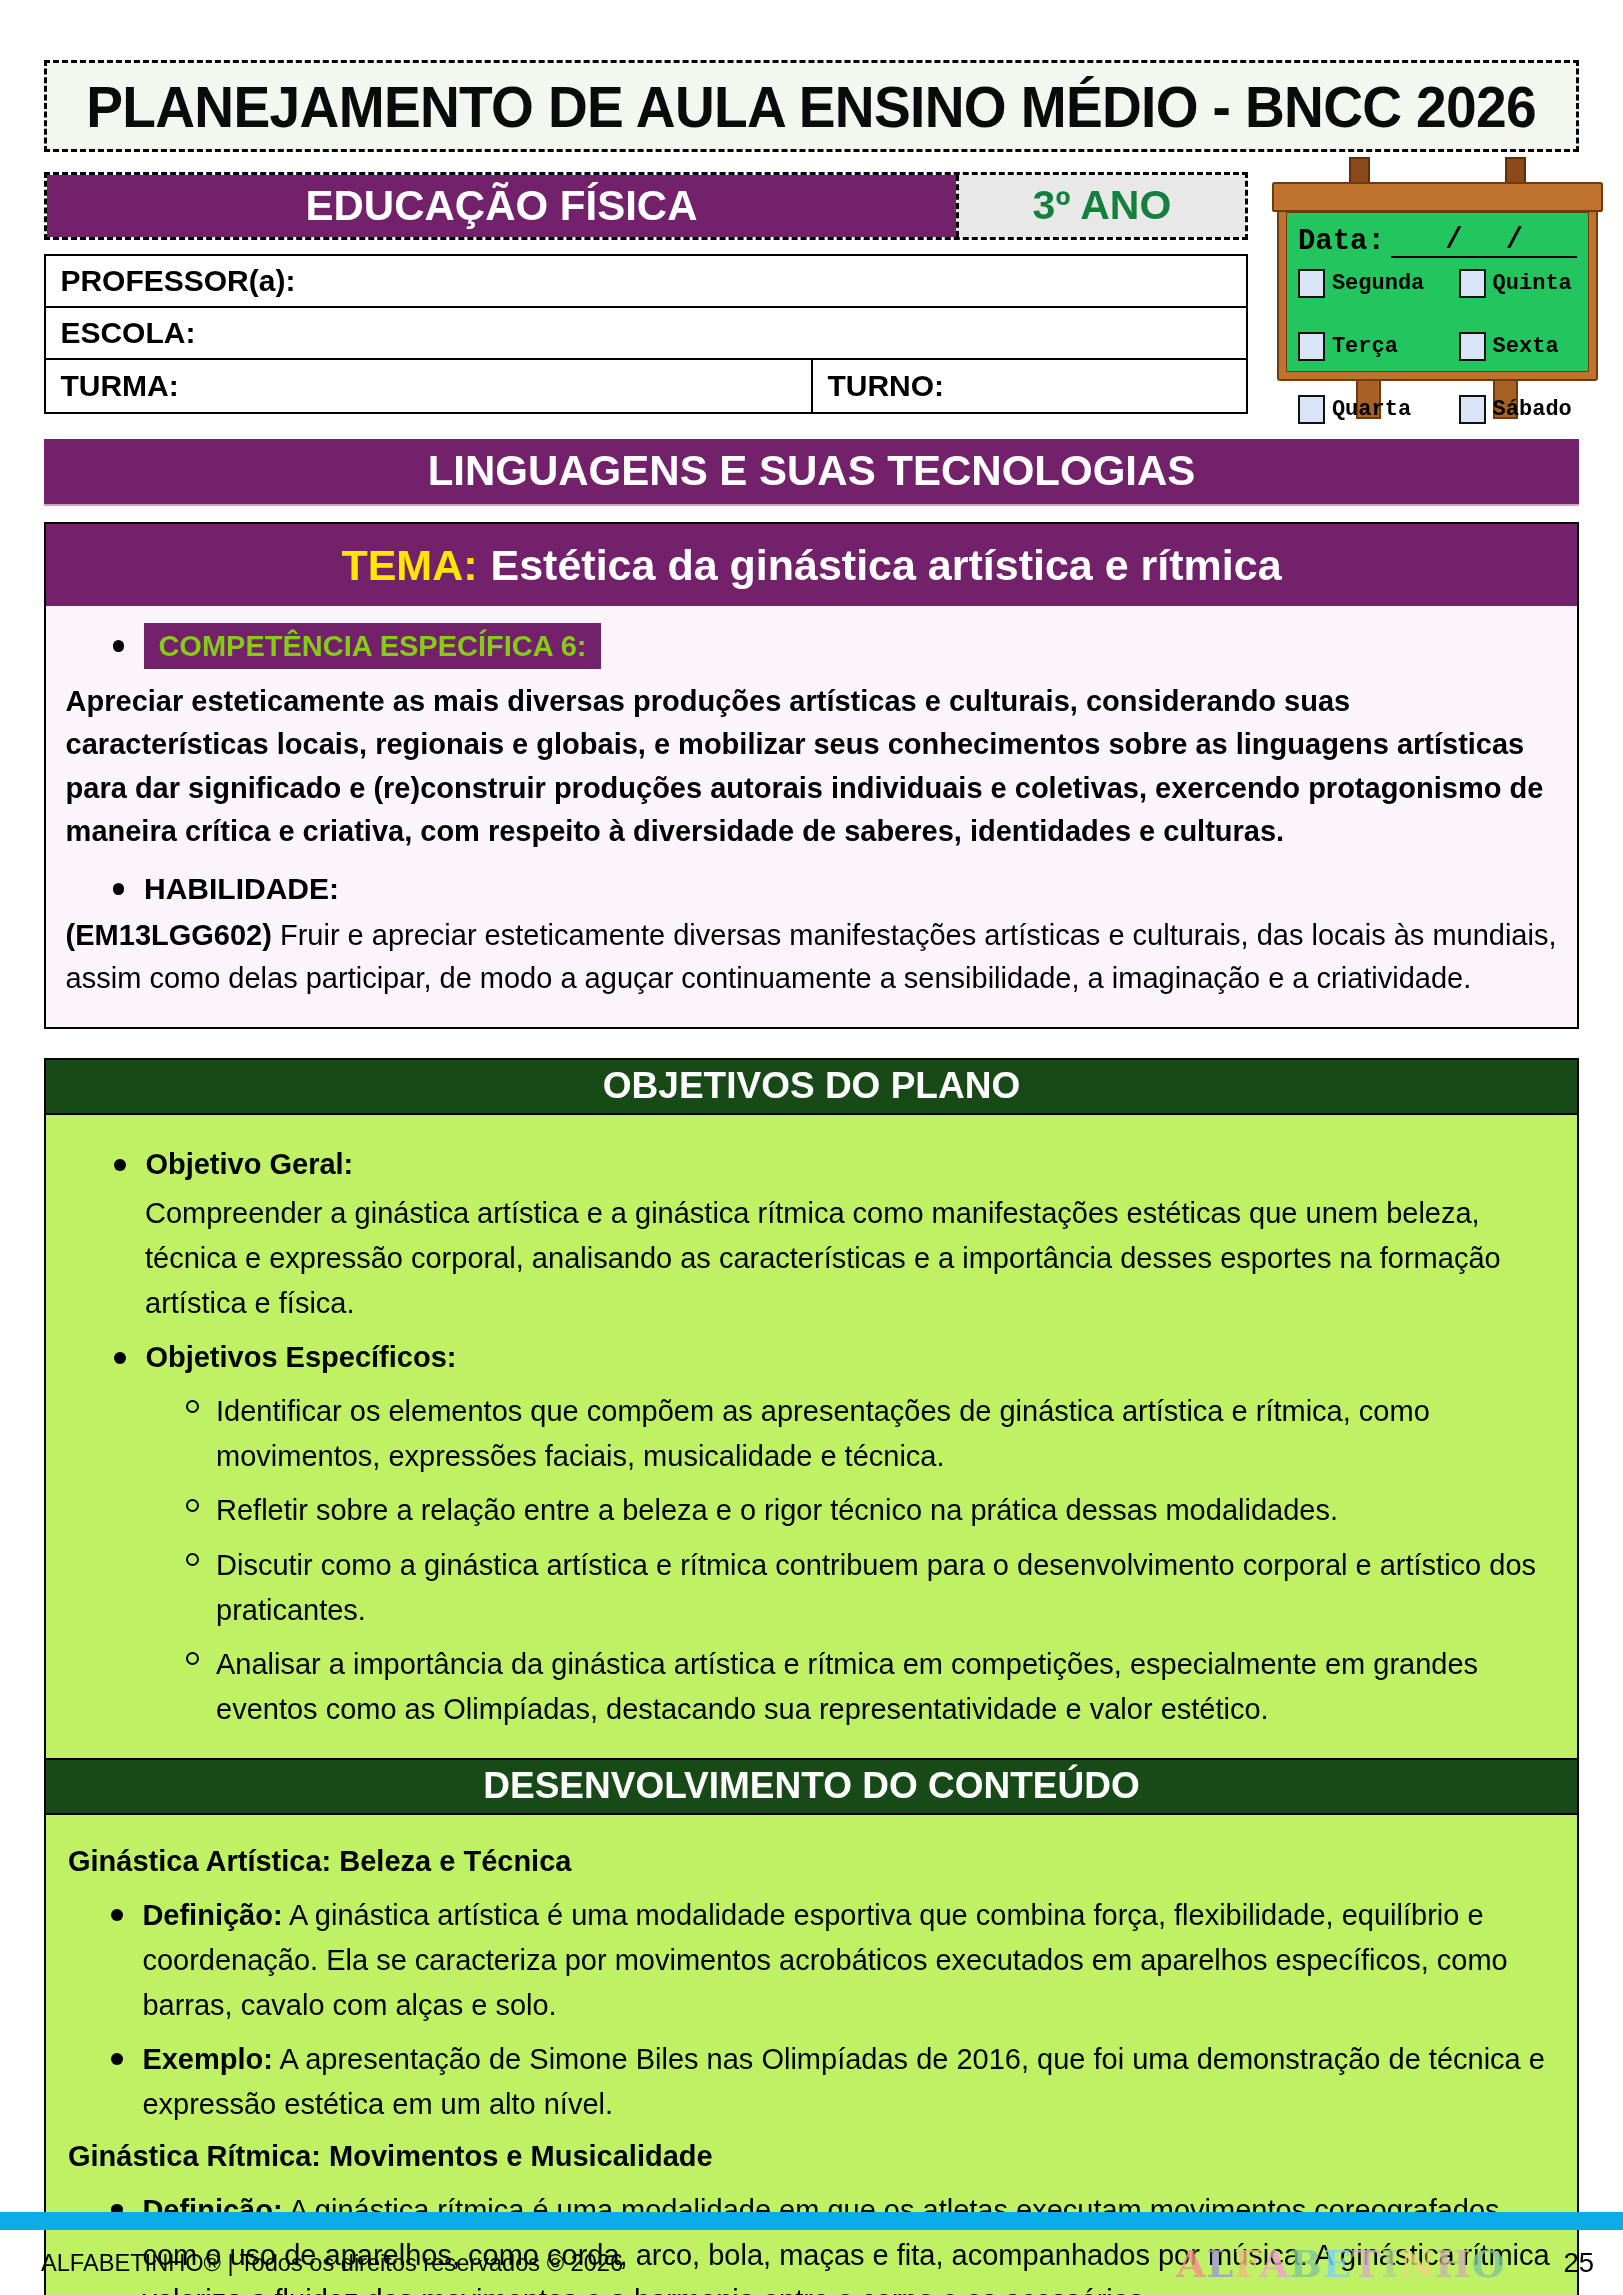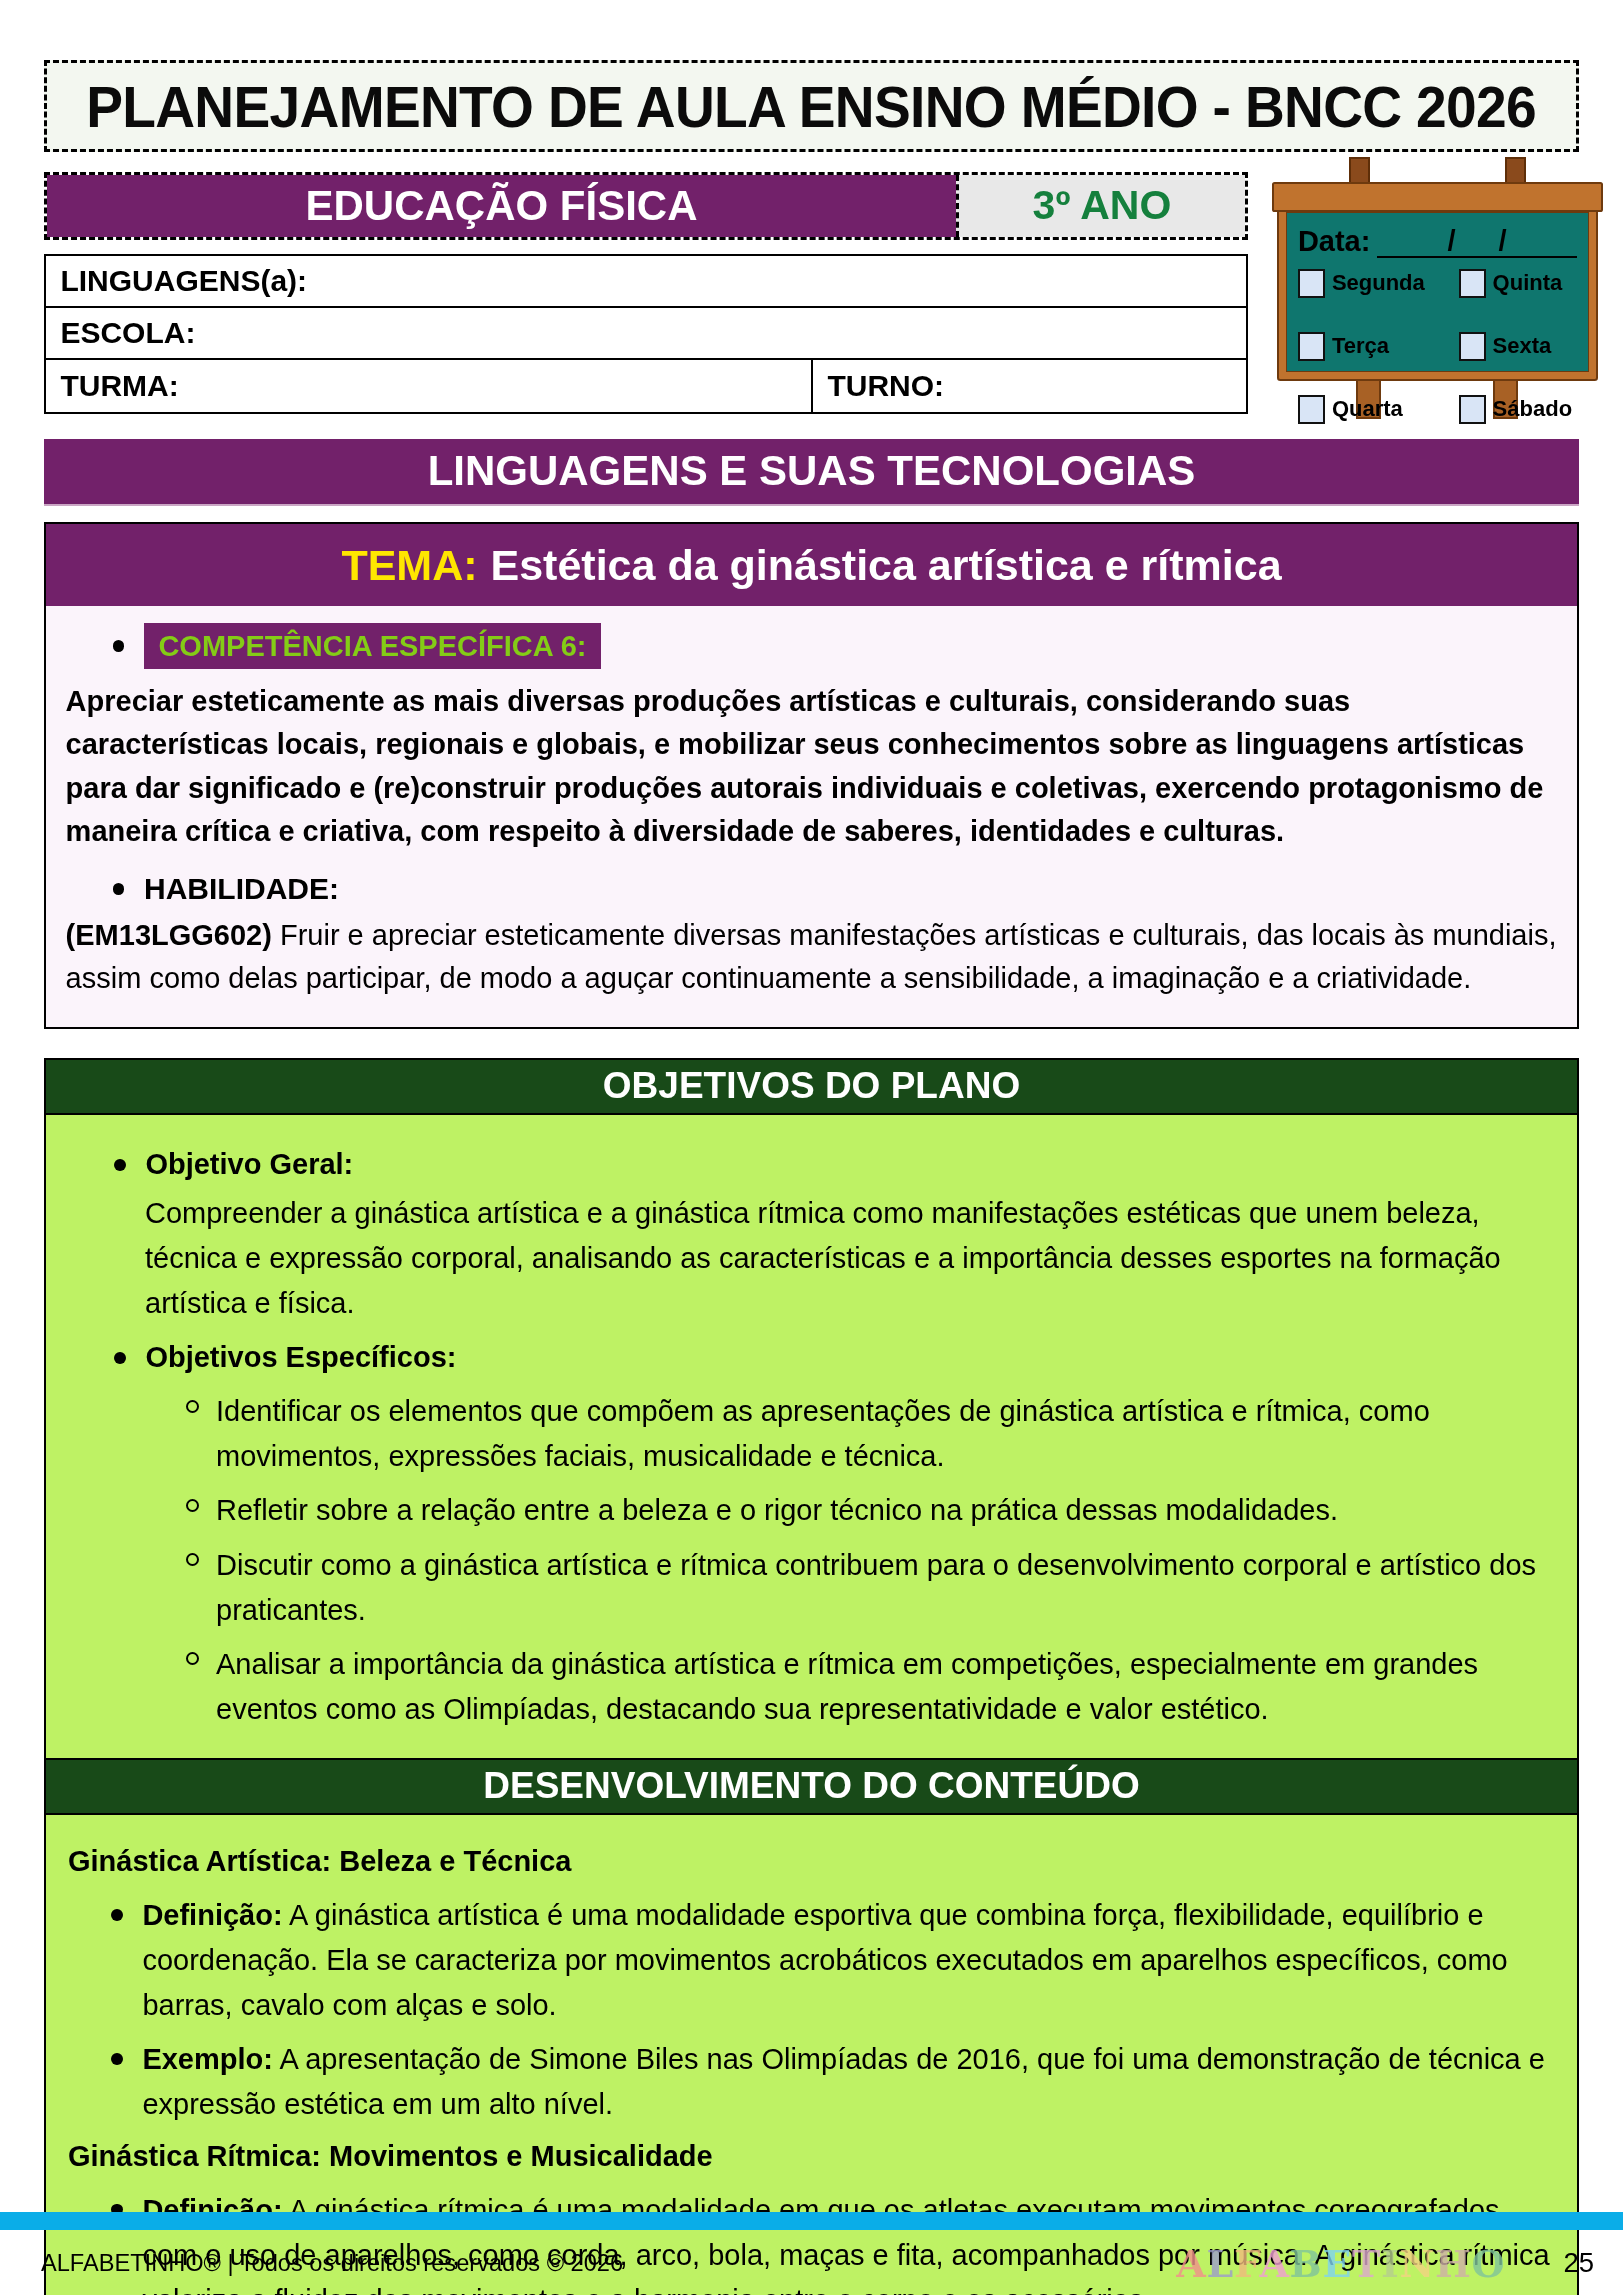--- a/index.html
+++ b/index.html
@@ -44,21 +44,21 @@
   .cell-turno { flex:1; border-left:2.6px solid #000; display:flex; align-items:center; }
 
   
   .calendar { position:absolute; left:1272px; top:157px; width:331px; height:262px; }
   .post { position:absolute; top:0; width:21px; height:34px; background:#8a4a1c; border:2px solid #5e2e08; z-index:1; }
   .post-l { left:77px; } .post-r { left:233px; }
   .leg { position:absolute; bottom:0; width:25px; height:47px; background:#a86125; border:2px solid #6e3a0e; z-index:1; }
   .leg-l { left:84px; } .leg-r { left:221px; }
   .plank { position:absolute; top:25px; left:0; right:0; height:30px; background:#c0732e; border:2px solid #6e3a0e; border-radius:2.6px; z-index:3; }
   .board { position:absolute; top:46px; left:5.2px; right:5.2px; bottom:38px; background:#c0732e; border:2px solid #6e3a0e; border-radius:3.3px; padding:7.2px; z-index:2; }
-  .board-inner { background:#0f766e; border:1.3px solid #6e3a0e; width:100%; height:100%; padding:6.5px 10.5px; font-family:Liberation Sans, sans-serif; }
+  .board-inner { background:#22c55e; border:1.3px solid #6e3a0e; width:100%; height:100%; padding:6.5px 10.5px; font-family:Liberation Mono, monospace; }
   .data-row { display:flex; align-items:flex-end; height:38px; }
   .data-label { font-size:29px; font-weight:bold; color:#000; }
   .date-line { flex:1; margin-left:6.5px; border-bottom:2.6px solid #000; height:34px; display:flex; justify-content:center; gap:43px; }
   .slash { font-size:29px; font-weight:bold; line-height:34px; }
   .days { margin-top:7.9px; display:grid; grid-template-columns:1.12fr 1fr; grid-auto-rows:35px; row-gap:6.5px; column-gap:3.9px;gap:28px; }
   .day { display:flex; align-items:center; gap:6.5px; }
   .chk { width:27.5px; height:29px; background:#d9e5f6; border:2px solid #111; flex:none; }
   .day-label { font-size:22px; font-weight:bold; color:#000; white-space:nowrap; }
 
   
@@ -120,21 +120,21 @@
     <div class="ttl">PLANEJAMENTO DE AULA ENSINO MÉDIO - BNCC 2026</div>
   </div>
 
   <div class="subject-row">
     <div class="subject-cell">EDUCAÇÃO FÍSICA</div>
     <div class="grade-cell">3º ANO</div>
   </div>
 
   <div class="info-table">
     <div class="info-row">
-      <span class="info-label">LINGUAGENS(a):</span>
+      <span class="info-label">PROFESSOR(a):</span>
     </div>
     <div class="info-row">
       <span class="info-label">ESCOLA:</span>
     </div>
     <div class="info-row">
       <div class="split">
         <div class="cell-turma">
           <span class="info-label">TURMA:</span>
         </div>
         <div class="cell-turno">

